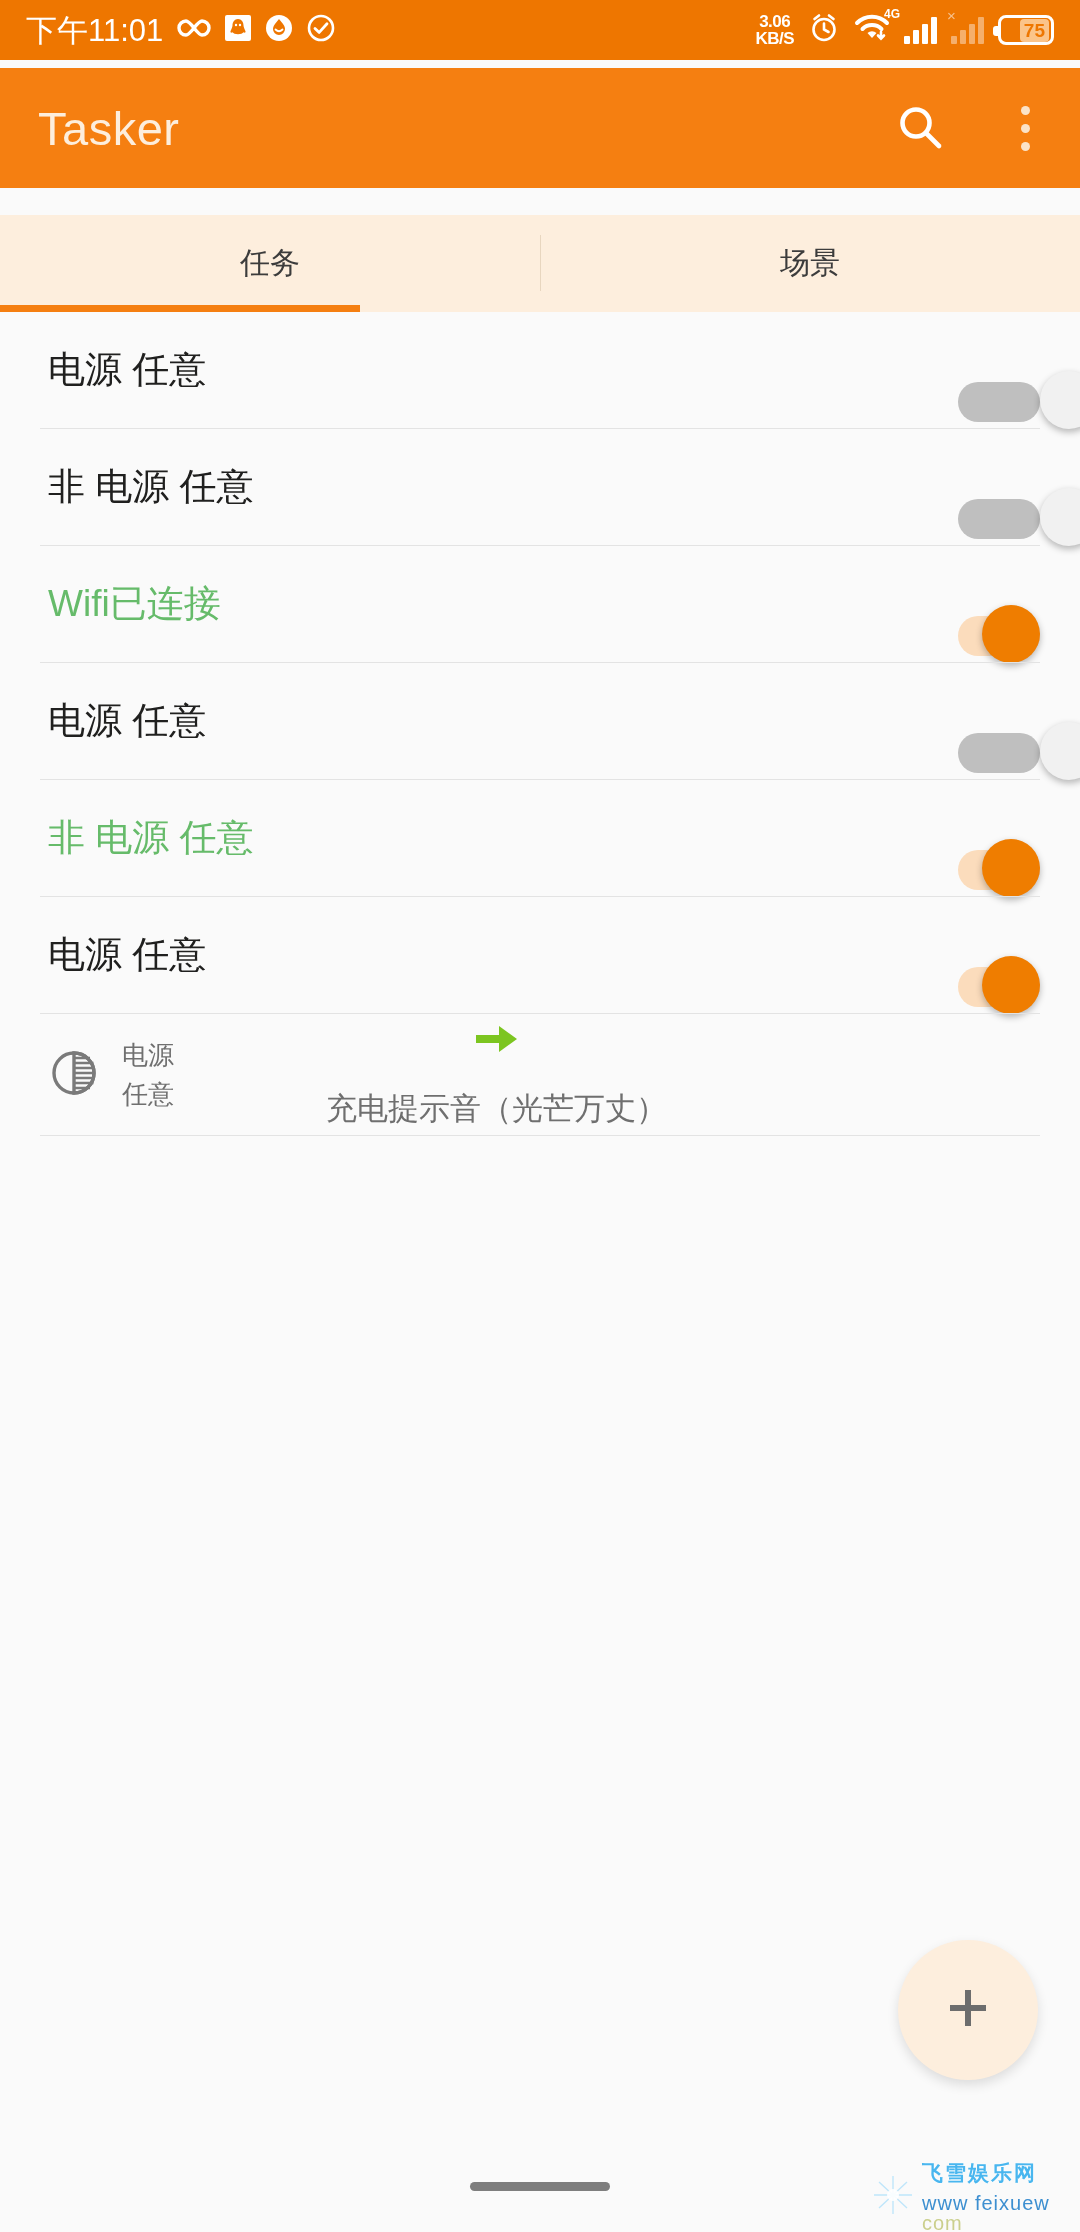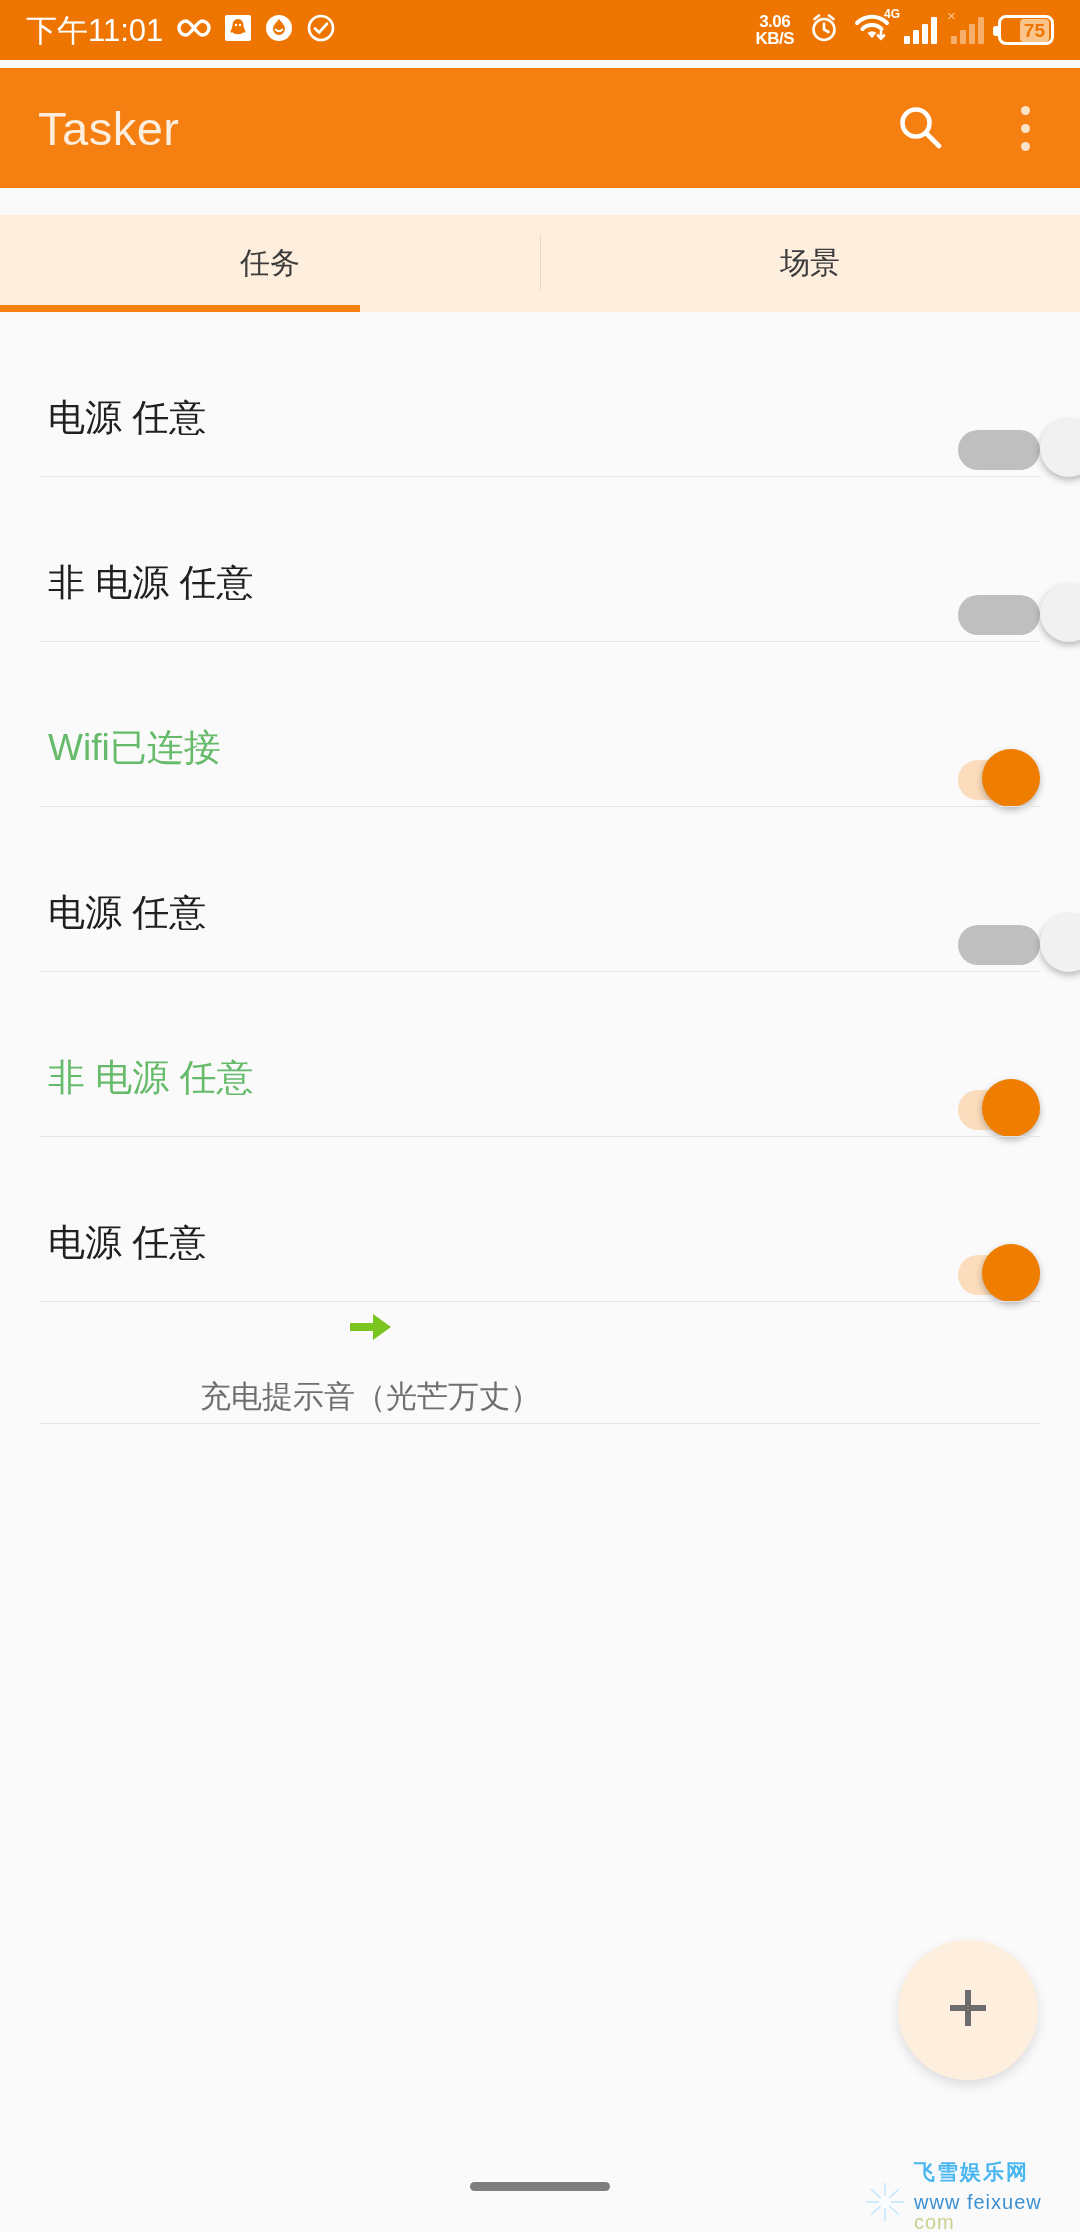--- a/index.html
+++ b/index.html
@@ -186,21 +186,20 @@
     background: #fafafa;
   }
   .prof-row {
     position: relative;
     height: 117px;
     display: flex;
     align-items: center;
     padding: 0 40px 0 48px;
     box-sizing: border-box;
     cursor: pointer;
-    margin-top: 48px;
   }
   .prof-row:after {
     content: "";
     position: absolute;
     left: 40px; right: 40px; bottom: 0;
     height: 1px;
     background: #e3e3e3;
   }
   .prof-name {
     font-size: 37px;
@@ -308,26 +307,26 @@
     width: 140px;
     height: 9px;
     border-radius: 5px;
     background: #7e7e7e;
     cursor: pointer;
   }
 
   
   .watermark {
     position: absolute;
-    right: 8px;
+    right: 0;
     bottom: 0;
     width: 220px;
     height: 70px;
     display: flex;
-    align-items: flex-end;
+    align-items: center;
     gap: 4px;
     padding-left: 6px;
     box-sizing: border-box;
     pointer-events: none;
   }
   .wm-text { display: flex; flex-direction: column; line-height: 1; }
   .wm-cn {
     font-size: 21px;
     color: #49b6ef;
     letter-spacing: 2px;
@@ -518,20 +517,34 @@
       <span class="prof-name">电源 任意</span>
       <span class="prof-switch">
         <span class="sw on">
           <span class="sw-track"></span>
           <span class="sw-thumb"></span>
         </span>
       </span>
     </div>
 
     <div class="detail-row">
+      <div class="detail-left">
+        <span>
+          <svg width="52" height="52" viewBox="0 0 52 52">
+            <circle cx="26" cy="26" r="20" fill="none" stroke="#7a7a7a" stroke-width="3.4"></circle>
+            <path d="M26 6 A20 20 0 0 1 26 46 Z" fill="none" stroke="#7a7a7a" stroke-width="3.4"></path>
+            <path d="M26 11 L42 11 M26 16 L45.5 16 M26 21 L46.5 21 M26 26 L46 26
+                     M26 31 L46.5 31 M26 36 L45.5 36 M26 41 L42 41" stroke="#7a7a7a" stroke-width="2.6"></path>
+          </svg>
+        </span>
+        <span class="detail-ctx">
+          <div class="detail-ctx-label">电源</div>
+          <div class="detail-ctx-label">任意</div>
+        </span>
+      </div>
       <div class="detail-task">
         <span>
           <svg width="46" height="38" viewBox="0 0 46 38">
             <path d="M2 15 L25 15 L25 6 L43 19 L25 32 L25 23 L2 23 Z" fill="#7cc520"></path>
           </svg>
         </span>
         <span class="detail-task-label">充电提示音（光芒万丈）</span>
       </div>
     </div>
 

